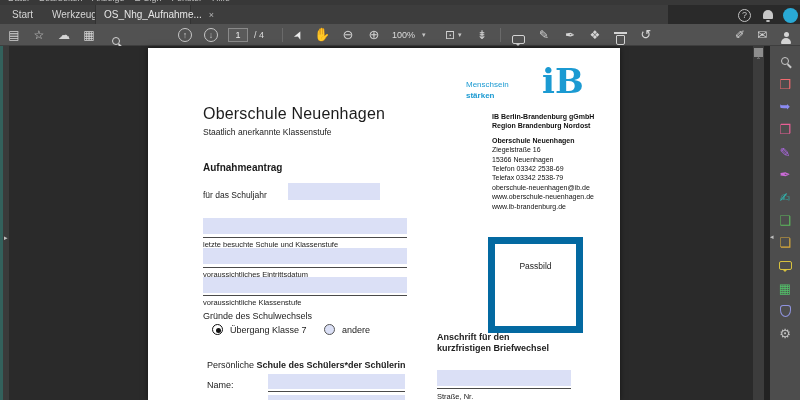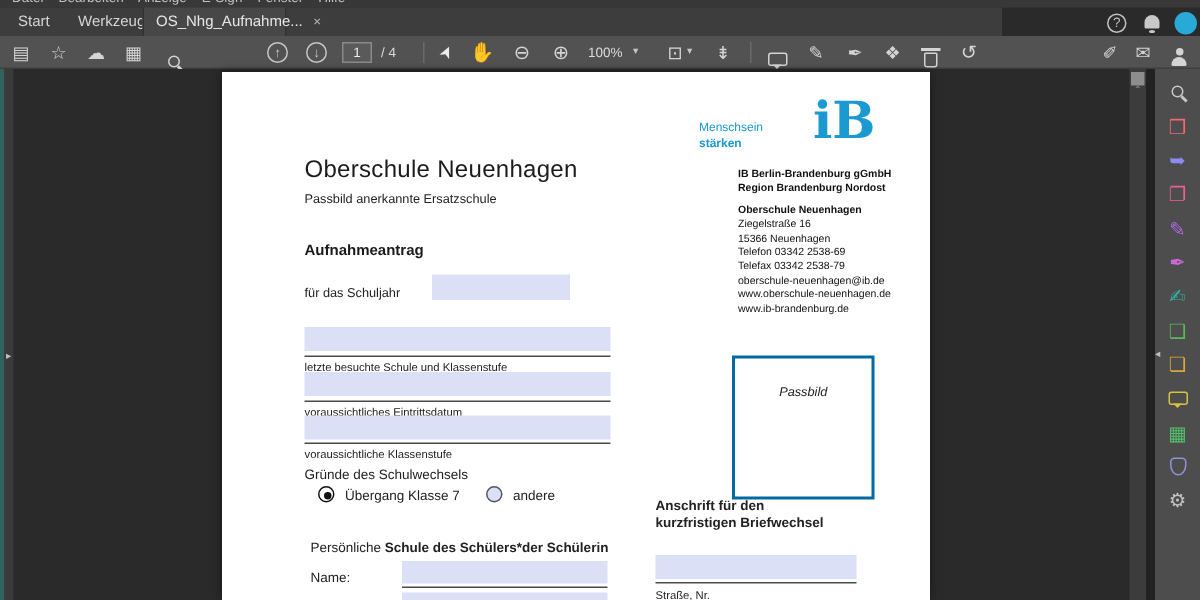--- a/index.html
+++ b/index.html
@@ -69,21 +69,21 @@
   .pg-sub { font-size:8.5px; color:#222; }
   .pg-h2 { font-size:10px; font-weight:bold; }
   .lbl { font-size:7.5px; color:#222; white-space:nowrap; }
   .lbl9 { font-size:9px; color:#222; white-space:nowrap; }
   .pfield { position:absolute; background:#dbe0f6; }
   .uline { position:absolute; height:1px; background:#4a4a4a; }
   .radio { position:absolute; width:11px; height:11px; border-radius:50%; }
   .radio.sel { border:1.5px solid #111; background:#fff; }
   .radio.sel::after { content:''; position:absolute; left:2.5px; top:2.5px; width:5px; height:5px; border-radius:50%; background:#111; }
   .radio.unsel { border:1px solid #555; background:#dbe0f6; }
-  .passbox { position:absolute; border:2px solid #0369a1; text-align:center; font-size:8.5px; padding-top:17px; color:#222;font-style:italic; }
+  .passbox { position:absolute; border:7px solid #0369a1; text-align:center; font-size:8.5px; padding-top:17px; color:#222; }
   .ib-cyan { color:#1b9ad2; }
   .logo-ib { font-family:"DejaVu Serif","Liberation Serif",serif; font-weight:bold; font-size:34px; line-height:1; }
   .slogan { font-size:8px; text-align:left; white-space:nowrap; }
   .org { font-size:7px; line-height:9.4px; white-space:nowrap; color:#111; }
   .org .b { font-weight:bold; }
   .org .gap { height:5px; }
 </style>
 </head>
 <body>
 
@@ -139,21 +139,21 @@
   </div>
 
   <div class="teal-edge"></div>
   <div class="left-strip">
     <div class="panel-arrow" style="left:1px; top:188px;">▸</div>
   </div>
   <div class="doc-area"></div>
 
   <div class="page">
     <div class="abs pg-title" style="left:55px; top:57px;">Oberschule Neuenhagen</div>
-    <div class="abs pg-sub" style="left:55px; top:79px;">Passbild anerkannte Ersatzschule</div>
+    <div class="abs pg-sub" style="left:55px; top:79px;">Staatlich anerkannte Klassenstufe</div>
     <div class="abs pg-h2" style="left:55px; top:114px;">Aufnahmeantrag</div>
 
     <div class="abs pg-sub" style="left:55px; top:142px;">für das Schuljahr</div>
     <div class="pfield" style="left:140px; top:135px; width:92px; height:17px;"></div>
 
     <div class="pfield" style="left:55px; top:170px; width:204px; height:16px;"></div>
     <div class="uline" style="left:55px; top:189px; width:204px;"></div>
     <div class="abs lbl" style="left:55px; top:192px;">letzte besuchte Schule und Klassenstufe</div>
 
     <div class="pfield" style="left:55px; top:200px; width:204px; height:16px;"></div>

